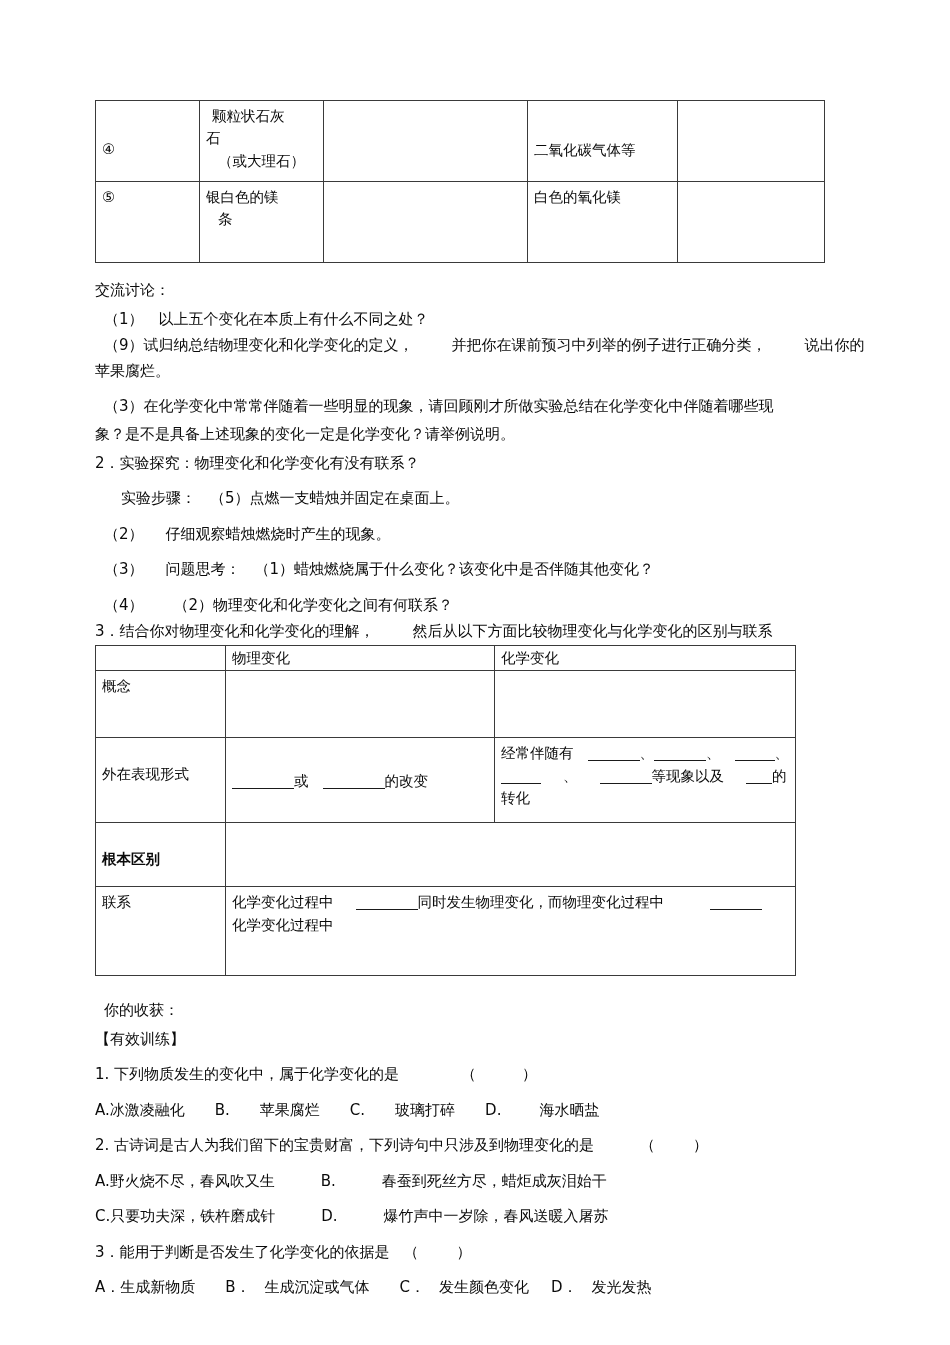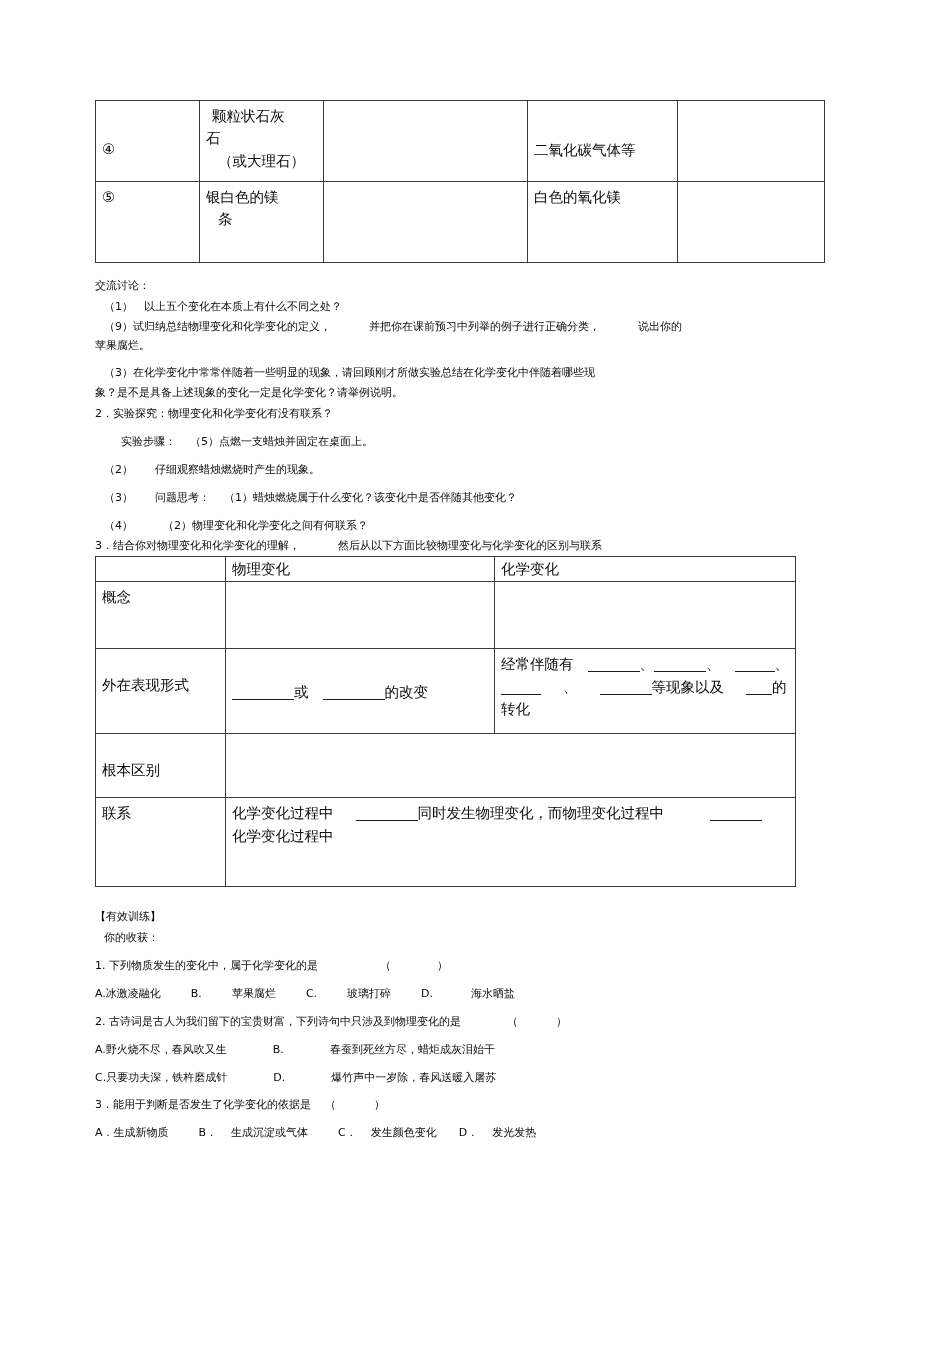--- a/index.html
+++ b/index.html
@@ -62,39 +62,39 @@
   .top-cell { display:block; }
 
   
   #compare-table { width: 678px; }
   #compare-table td.c-label { width: 118px; }
   #compare-table td.c-phys  { width: 257px; }
   #compare-table td.c-chem  { width: 289px; }
   #compare-table tr.hdr td { height: 12px; padding-top: 1px; padding-bottom: 1px;}
   #compare-table tr.concept td { height: 58px; }
   #compare-table tr.form td { height: 76px; }
-  #compare-table tr.diff td { height: 55px; }
+  #compare-table tr.diff td { height: 55px; font-weight: bold; }
   #compare-table tr.rel td { height: 80px; }
   .vmid { display:block; margin-top: 21px; }
   .vmid-s { display:block; margin-top: 28px; }
 
   
   .blk {
     display: inline-block;
     border-bottom: 1px solid #1a1a1a;
     vertical-align: -3px;
   }
   .b-xs { width: 26px; }
   .b-sm { width: 40px; }
   .b-md { width: 52px; }
   .b-lg { width: 62px; }
 
   
   .para {
-    font-size: 11px;
+    font-size: 15px;
     line-height: 1.9;
     margin: 0;
     white-space: pre-wrap;
   }
   .para.tight { line-height: 1.72; }
   .gap-s { height: 7px; }
   .gap-m { height: 13px; }
   .gap-l { height: 20px; }
   .indent1 { padding-left: 9px; }
   .indent2 { padding-left: 26px; }
@@ -199,22 +199,22 @@
     </tr>
     <tr class="rel">
       <td class="c-label">联系</td>
       <td colspan="2"><span>化学变化过程中</span><span class="sp sp-3"></span><span class="blk b-lg"></span><span>同时发生物理变化，而物理变化过程中</span><span class="sp sp-6"></span><span class="blk b-md"></span><br><span>化学变化过程中</span></td>
     </tr>
   </tbody>
       </table>
 
   <div class="gap-l"></div>
 
+  <div class="para indent1">你的收获：</div>
   <div class="para">【有效训练】</div>
-  <div class="para indent1">你的收获：</div>
   <div class="gap-s"></div>
 
   <div class="para"><span>1. 下列物质发生的变化中，属于化学变化的是</span><span class="sp sp-8"></span><span>（</span><span class="sp sp-6"></span><span>）</span></div>
   <div class="gap-s"></div>
   <div class="para"><span>A.</span><span>冰激凌融化</span><span class="sp sp-4"></span><span>B.</span><span class="sp sp-4"></span><span>苹果腐烂</span><span class="sp sp-4"></span><span>C.</span><span class="sp sp-4"></span><span>玻璃打碎</span><span class="sp sp-4"></span><span>D.</span><span class="sp sp-5"></span><span>海水晒盐</span></div>
   <div class="gap-s"></div>
 
   <div class="para"><span>2. 古诗词是古人为我们留下的宝贵财富，下列诗句中只涉及到物理变化的是</span><span class="sp sp-6"></span><span>（</span><span class="sp sp-5"></span><span>）</span></div>
   <div class="gap-s"></div>
   <div class="para"><span>A.</span><span>野火烧不尽，春风吹又生</span><span class="sp sp-6"></span><span>B.</span><span class="sp sp-6"></span><span>春蚕到死丝方尽，蜡炬成灰泪始干</span></div>

